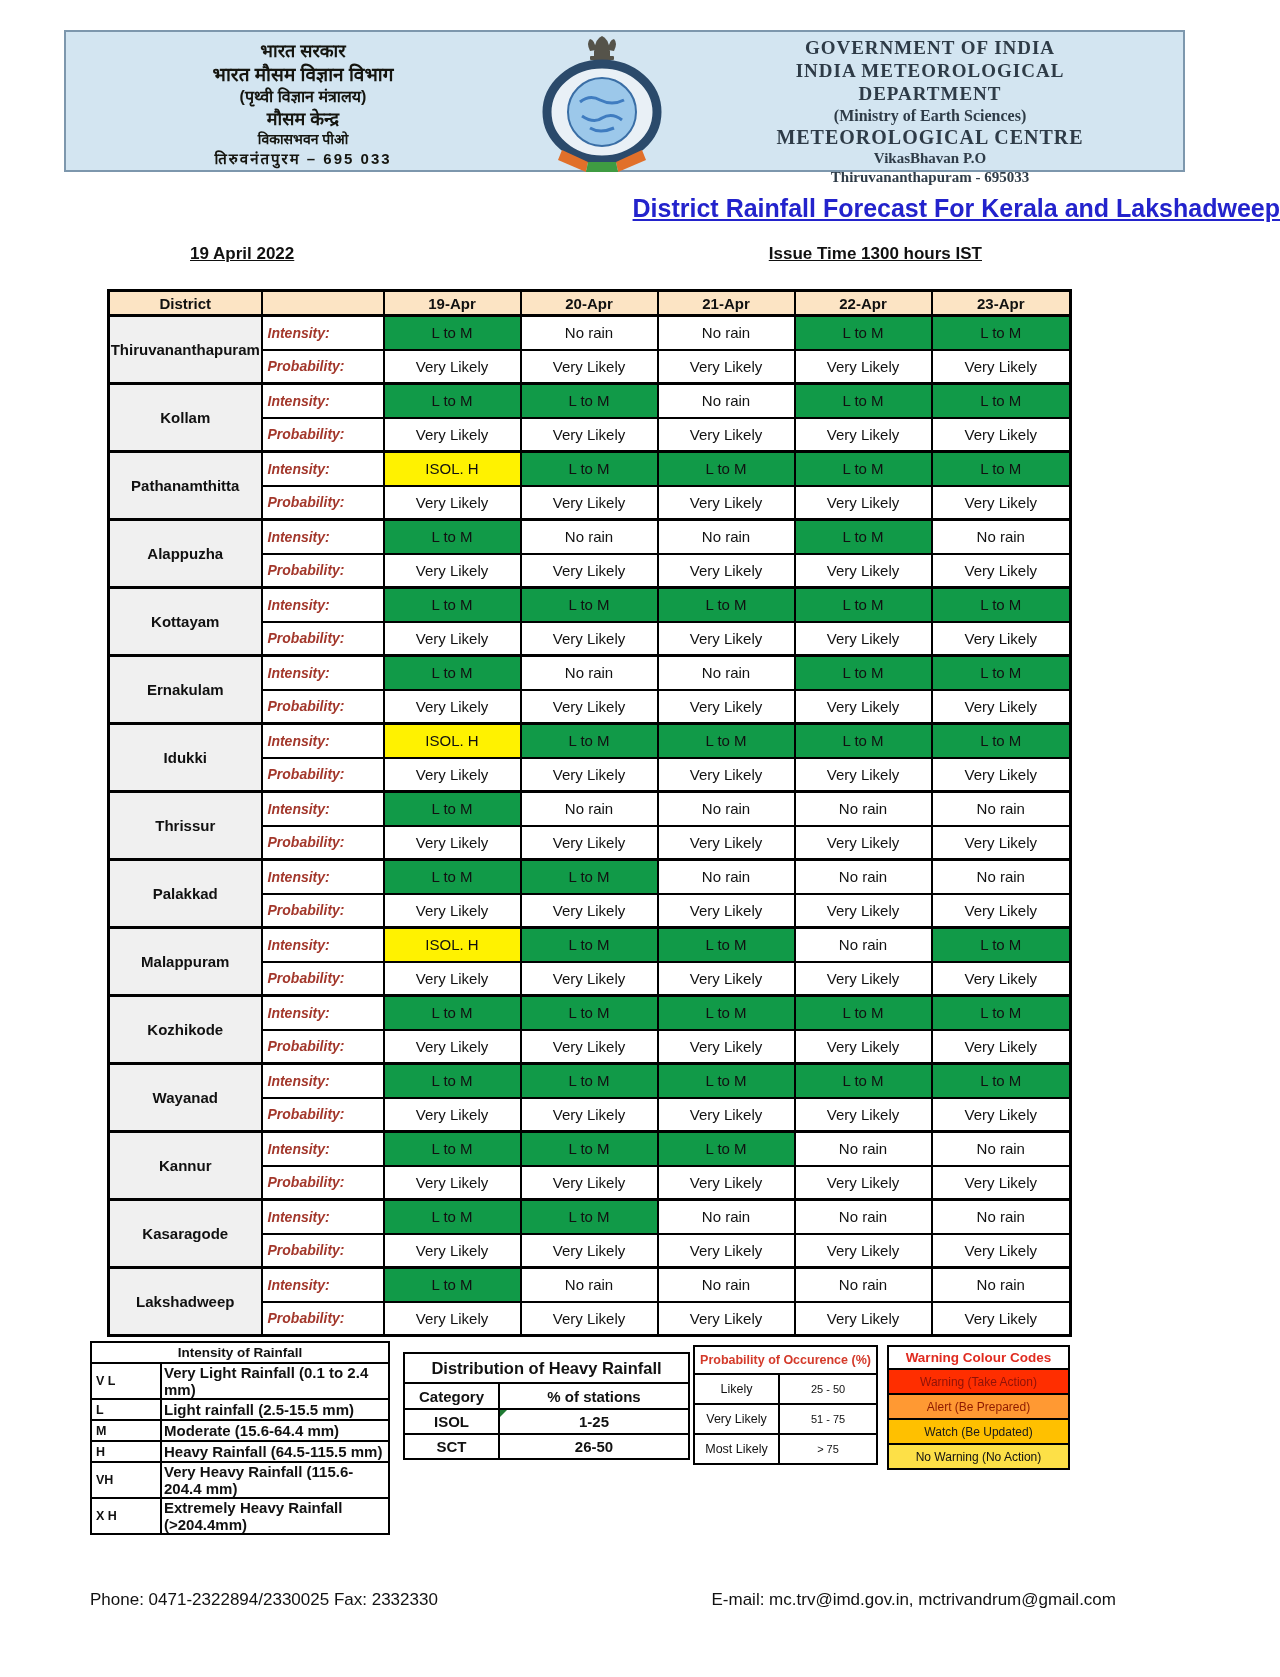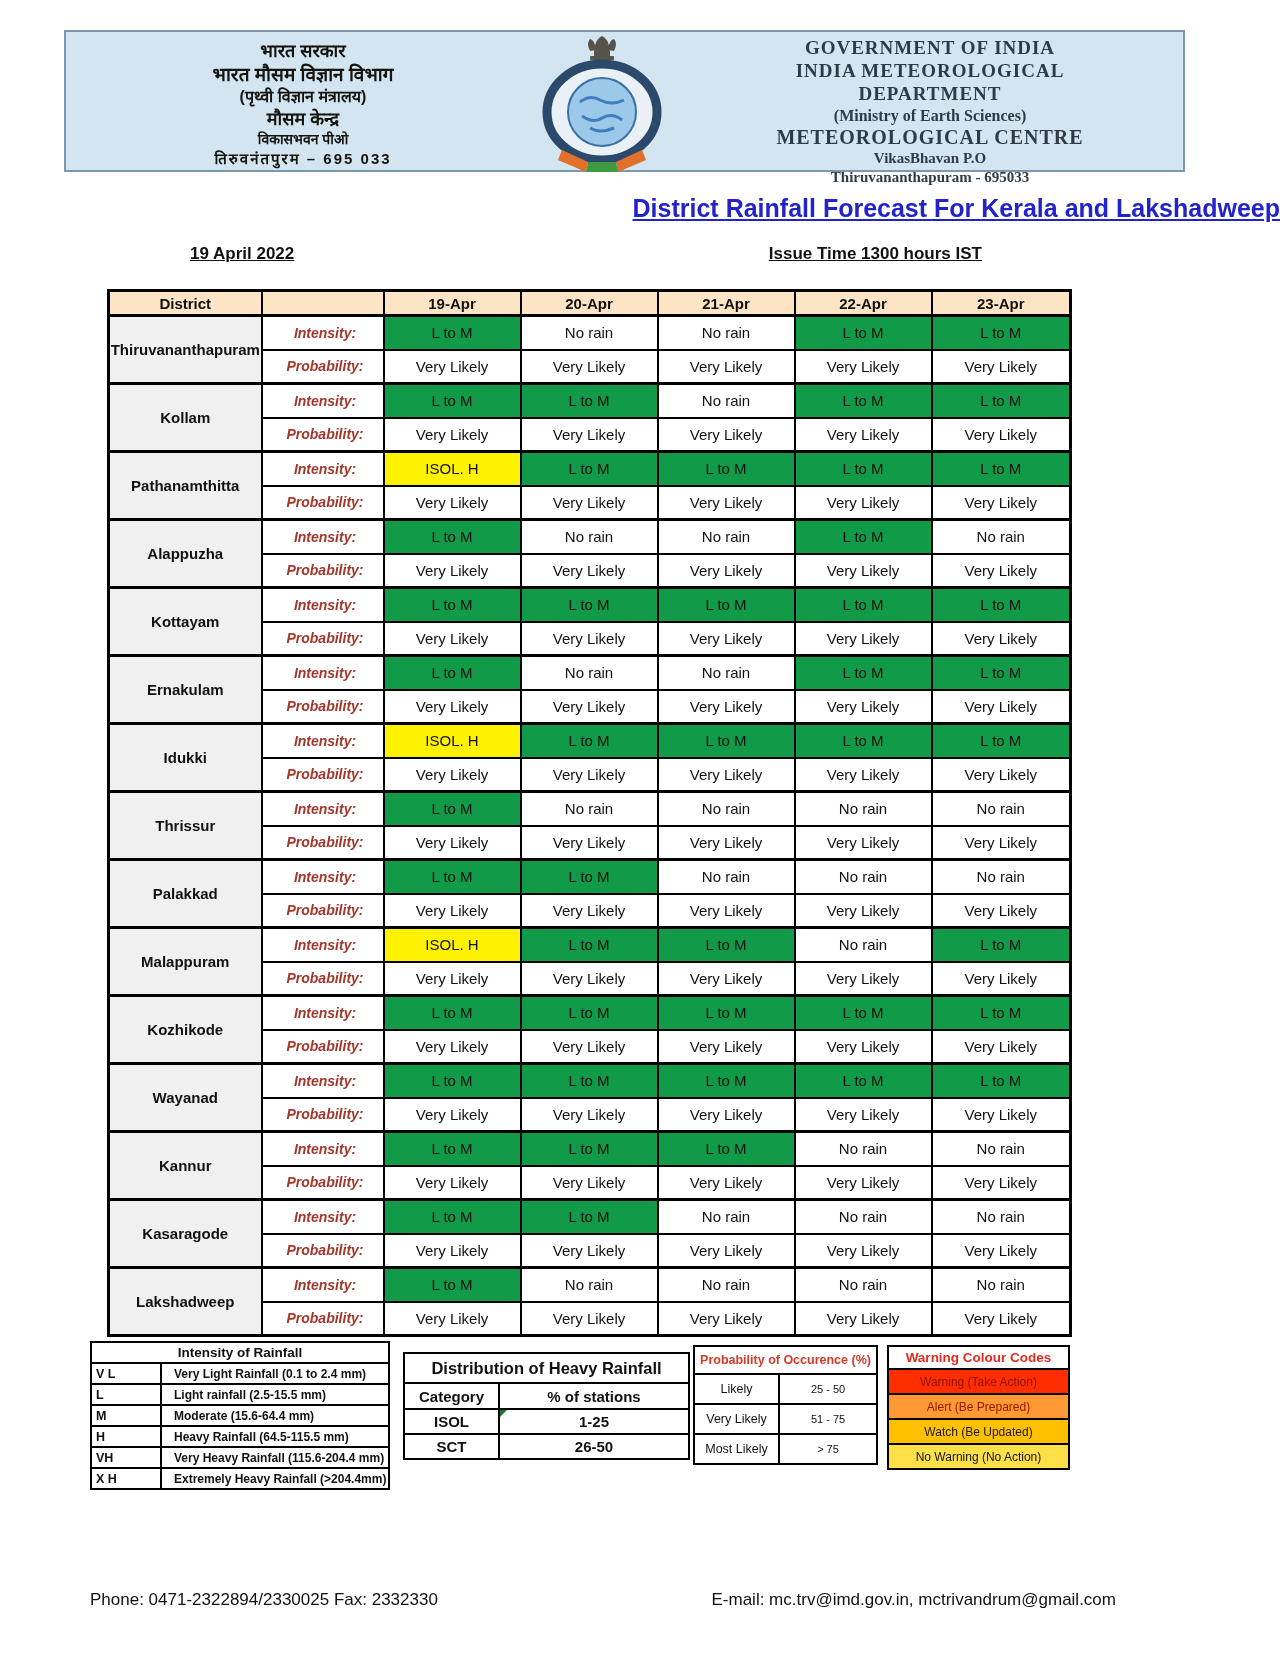--- a/index.html
+++ b/index.html
@@ -36,32 +36,32 @@
 
   
   table { border-collapse:collapse; }
   .forecast { position:absolute; left:107px; top:289px; width:962px; table-layout:fixed; }
   .forecast th, .forecast td { border:2px solid #000; }
   .forecast { border:3px solid #000; }
   .forecast th { background:#fce4c4; font-size:15px; font-weight:bold; height:25px; color:#111; }
   .forecast td.district { background:#f0f0f0; font-weight:bold; font-size:15px; text-align:center;
                           color:#111; overflow-wrap:anywhere; line-height:1.2; border-bottom:3px solid #000; border-top:3px solid #000;}
   .forecast td.lbl { color:#a3372b; font-style:italic; font-weight:bold; font-size:14px;
-                     text-align:center; padding-left:5px; background:#fff; }
+                     text-align:left; padding-left:5px; background:#fff; }
   .forecast td.val { font-size:15px; text-align:center; height:34px; color:#111; background:#fff; }
   .forecast td.val.green { background:#119a48; }
   .forecast td.val.yellow { background:#fff200; }
   .forecast tr.grp td { border-top:3px solid #000; }
 
   
   .legend td { border:2px solid #000; color:#111; }
   .intensity-legend { position:absolute; left:90px; top:1341px; width:300px; border:2px solid #000; }
   .intensity-legend td.hdr { text-align:center; font-weight:bold; font-size:13.5px; height:21px; }
   .intensity-legend td.code { width:70px; font-weight:bold; font-size:12.5px; padding-left:4px; height:21px; }
-  .intensity-legend td.desc { font-weight:bold; font-size:12px; padding-left:12px; }
+  .intensity-legend td.desc { font-weight:bold; font-size:15px; padding-left:2px; }
 
   .dist-legend { position:absolute; left:403px; top:1352px; width:287px; border:2px solid #000; }
   .dist-legend td.hdr { text-align:center; font-weight:bold; font-size:16.5px; height:30px; }
   .dist-legend td.ch { text-align:center; font-weight:bold; font-size:15px; height:26px;margin-left:19px; }
   .dist-legend td.c0 { width:95px; }
   .dist-legend td.cell { text-align:center; font-weight:bold; font-size:15px; height:25px; position:relative; }
   .corner { position:absolute; left:0; top:0; width:0; height:0; display:block;
             border-top:7px solid #1f7a33; border-right:7px solid transparent; }
 
   .prob-legend { position:absolute; left:693px; top:1345px; width:185px; border:2px solid #000; }

